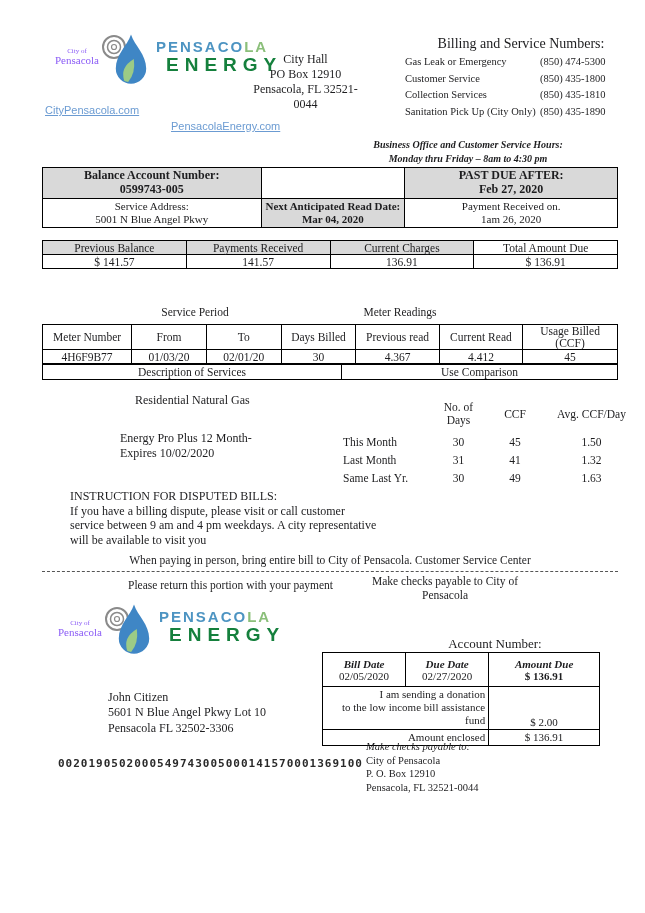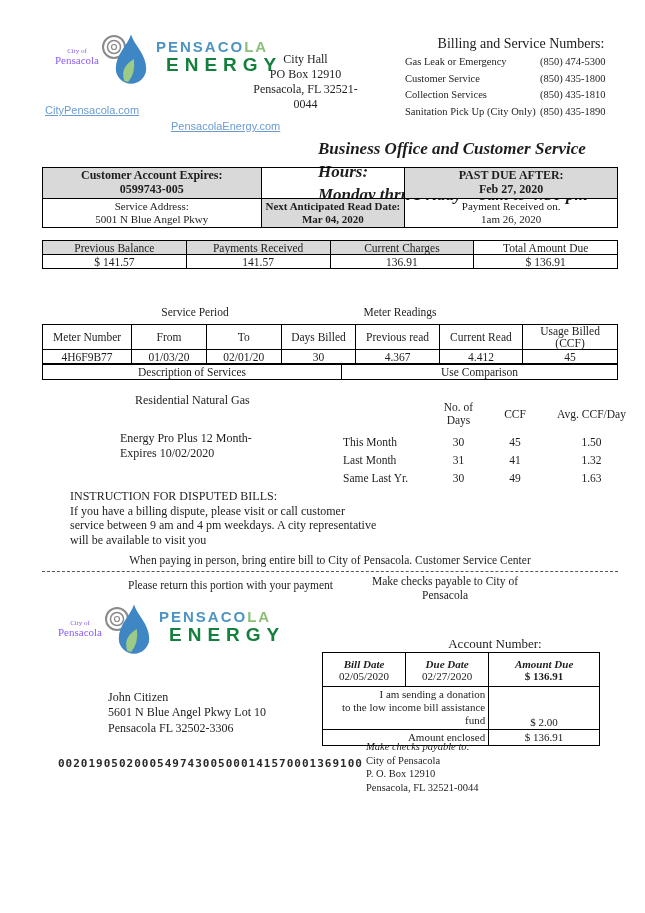--- a/index.html
+++ b/index.html
@@ -20,21 +20,21 @@
   .logo-words { margin-left:6px; font-family:"Liberation Sans","DejaVu Sans",sans-serif; line-height:1.05; margin-top:6px; }
   .w1 { font-size:15px; letter-spacing:2px; font-weight:bold; }
   .w1 .blue { color:#4d94c2; } .w1 .green { color:#8bbf7a; }
   .w2 { font-size:19px; letter-spacing:6px; font-weight:bold; color:#15803d; margin-left:10px; }
   .cityhall { text-align:center; font-weight:normal; font-size:12px; line-height:1.25; }
   .bn-title { font-size:14px; text-align:center; margin-bottom:4px; }
   .bn-row { display:flex; margin-bottom:4px; }
   .bn-label { width:135px; font-size:10.5px; line-height:1.2; }
   .bn-phone { width:95px; font-size:10.5px; }
   .link { font-family:"Liberation Sans","DejaVu Sans",sans-serif; font-size:11px; color:#6b9bd2; text-decoration:underline; }
-  .hours { font-style:italic; font-weight:bold; font-size:17px; line-height:1.35; }
+  .hours { text-align:center; font-style:italic; font-weight:bold; font-size:10px; line-height:1.35; }
 
   
   table { border-collapse:collapse; }
   td { border:1px solid #000; text-align:center; vertical-align:middle; padding:1px 2px; }
   .gray { background:#d9d9d9; }
   .bold { font-weight:bold; }
   .sm { font-size:11px; }
 
   .acct-table { width:576px; table-layout:fixed; }
   .acct-table td { height:29px; line-height:1.15; }
@@ -133,21 +133,21 @@
 
   <table class="abs acct-table" style="left:42px; top:167px;">
     <colgroup>
         <col style="width:38%">
         <col style="width:25%">
         <col style="width:37%">
       </colgroup>
     <tbody>
         <tr>
       <td class="gray bold">
-        <div>Customer Account Expires:</div>
+        <div>Balance Account Number:</div>
         <div>0599743-005</div>
       </td>
       <td></td>
       <td class="gray bold">
         <div>PAST DUE AFTER:</div>
         <div>Feb 27, 2020</div>
       </td>
     </tr>
     <tr>
       <td class="sm">

